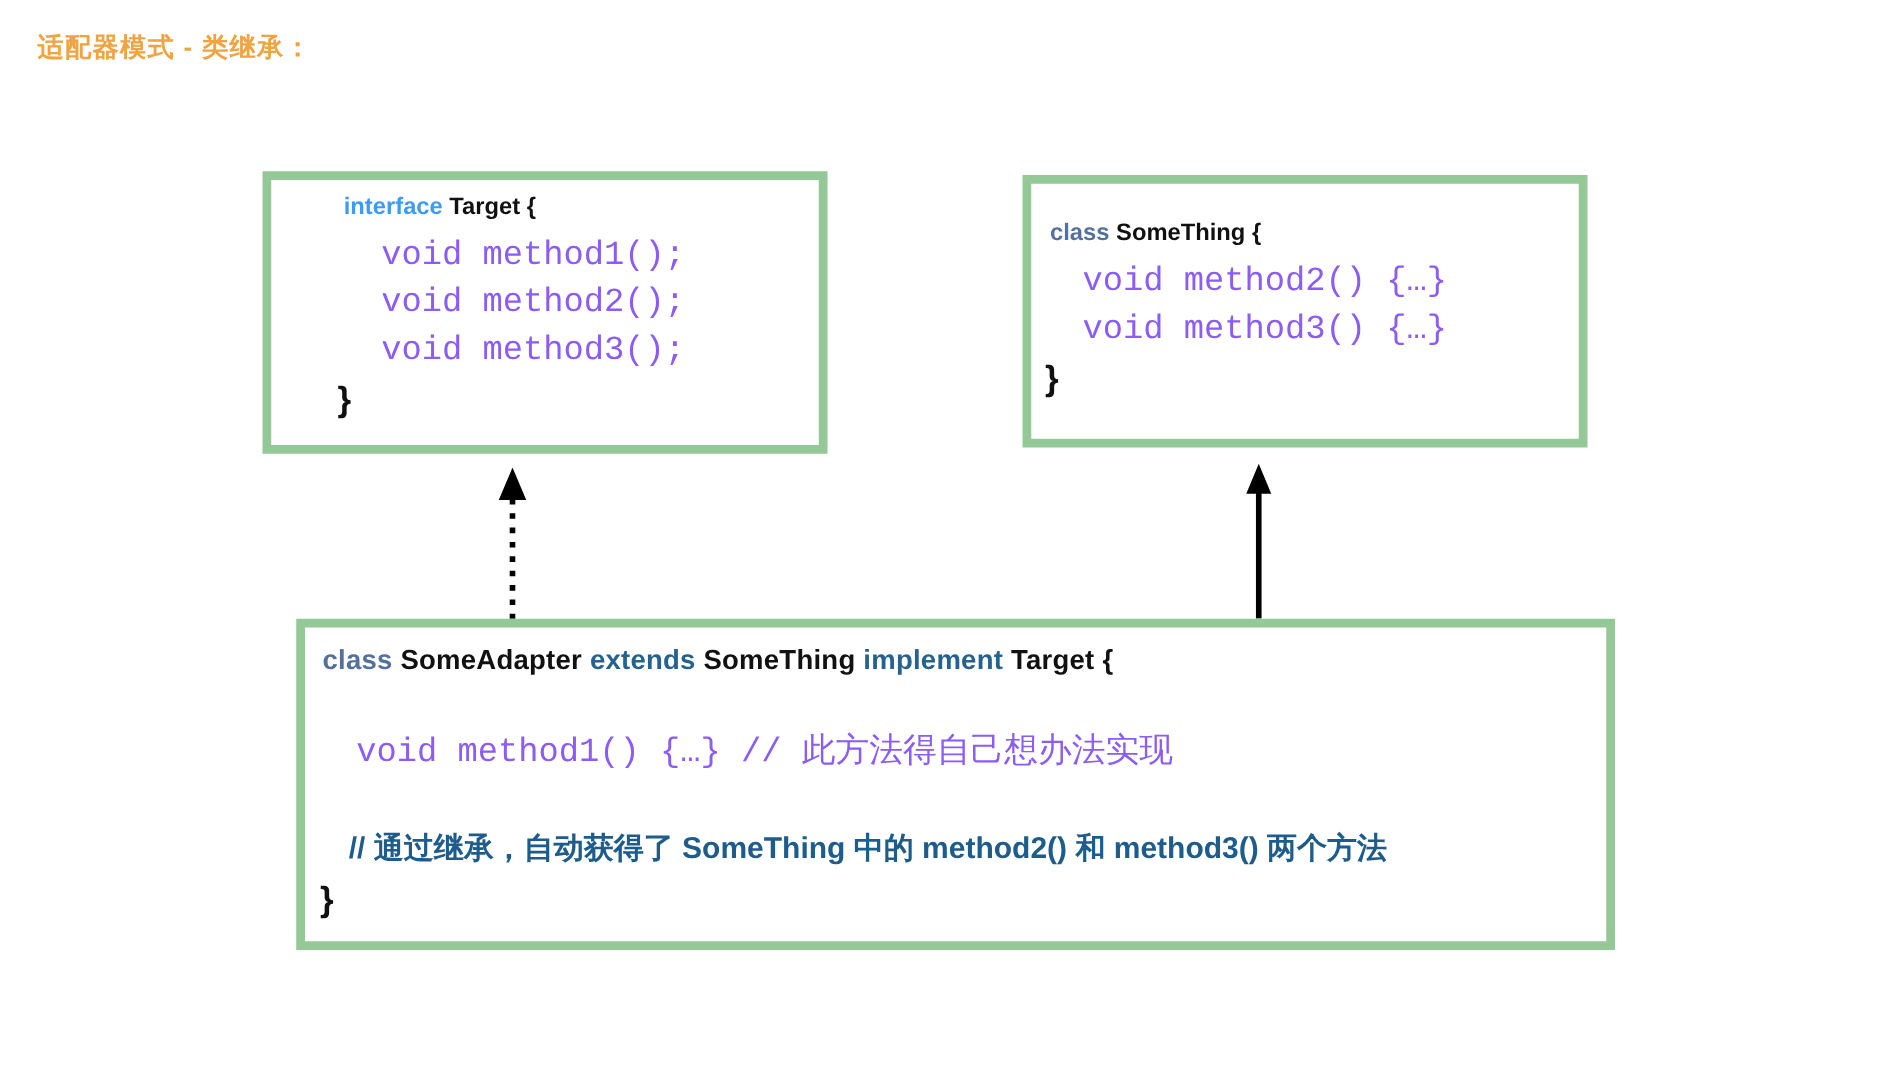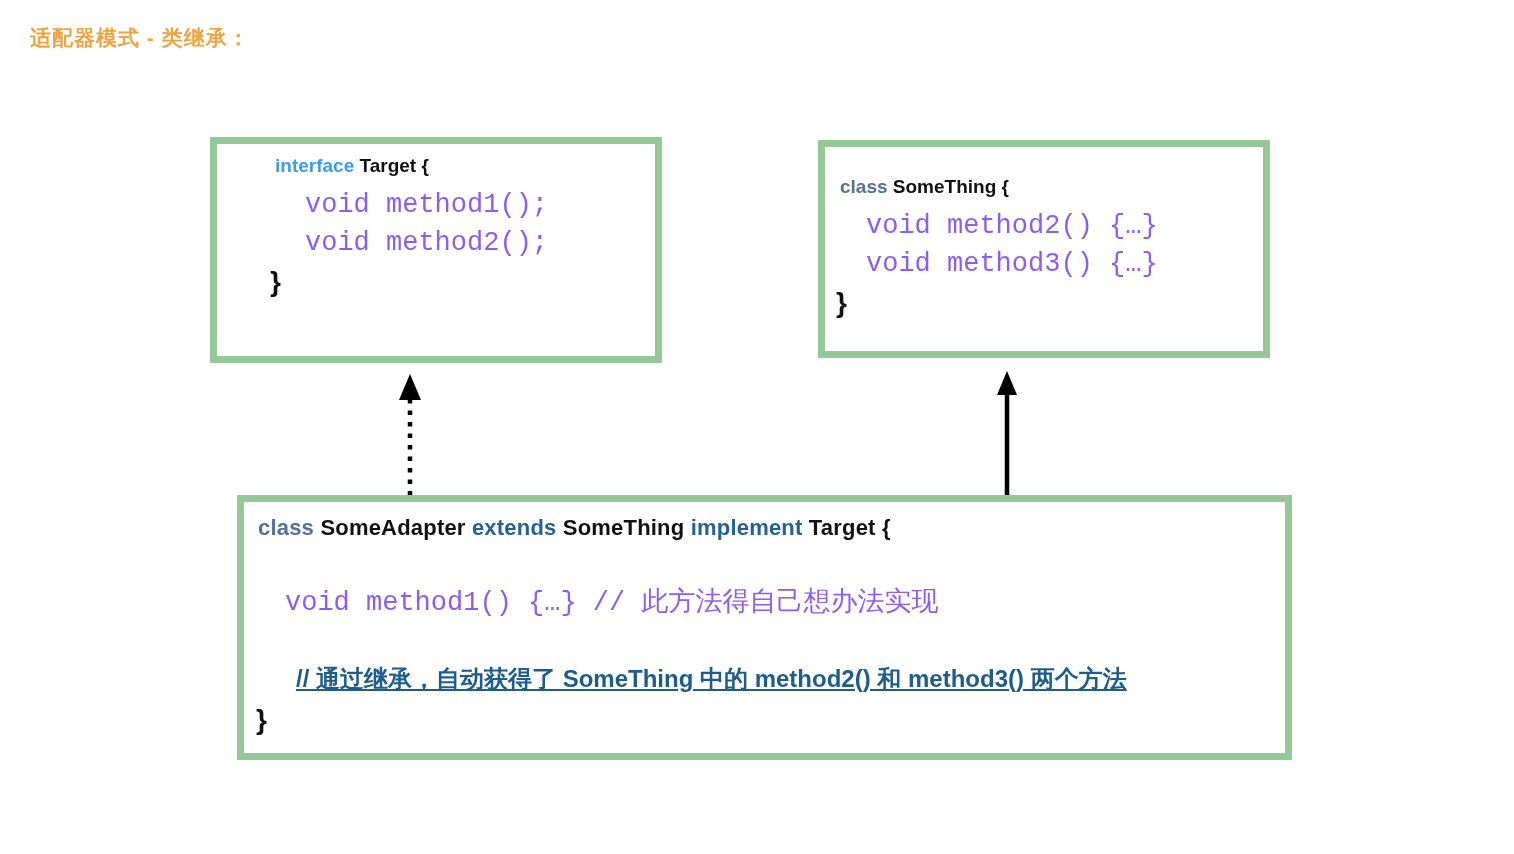--- a/index.html
+++ b/index.html
@@ -58,41 +58,41 @@
   
   .box-something .decl-line  { padding-left: 15px; }
   .box-something .code-line  { padding-left: 41px; }
   .box-something .brace-line { padding-left: 11px; }
 
   
   .box-adapter .decl-line  { margin-top: 8px; padding-left: 14px; line-height: 36px; font-size: 22px; letter-spacing: 0.2px; }
   .box-adapter .code-line  { margin-top: 40px; padding-left: 41px; line-height: 34px; }
   .comment-line {
     margin-top: 42px;
-    padding-left: 52px;
+    padding-left: 35px;
     font-size: 24px;
     font-weight: 700;
     line-height: 34px;
-    text-decoration: underline;
   }
   .box-adapter .brace-line { margin-top: 6px; padding-left: 12px; line-height: 36px; }
 
   .arrow { position: absolute; }
 </style>
 </head>
 <body>
 
 <div id="canvas">
 
   <div class="title" style="color: rgb(240, 163, 65);">适配器模式 - 类继承：</div>
 
   <div class="box box-target" style="border-color: rgb(149, 200, 151);">
     <div class="decl-line"><span style="color: rgb(62, 155, 245);">interface</span> <span>Target {</span></div>
     <div class="code-line">void method1();</div>
     <div class="code-line">void method2();</div>
+    <div class="code-line">void method3();</div>
     <div class="brace-line">}</div>
   </div>
 
   <div class="box box-something" style="border-color: rgb(149, 200, 151);">
     <div class="decl-line"><span style="color: rgb(84, 113, 155);">class</span> <span>SomeThing {</span></div>
     <div class="code-line">void method2() {…}</div>
     <div class="code-line">void method3() {…}</div>
     <div class="brace-line">}</div>
   </div>
 

